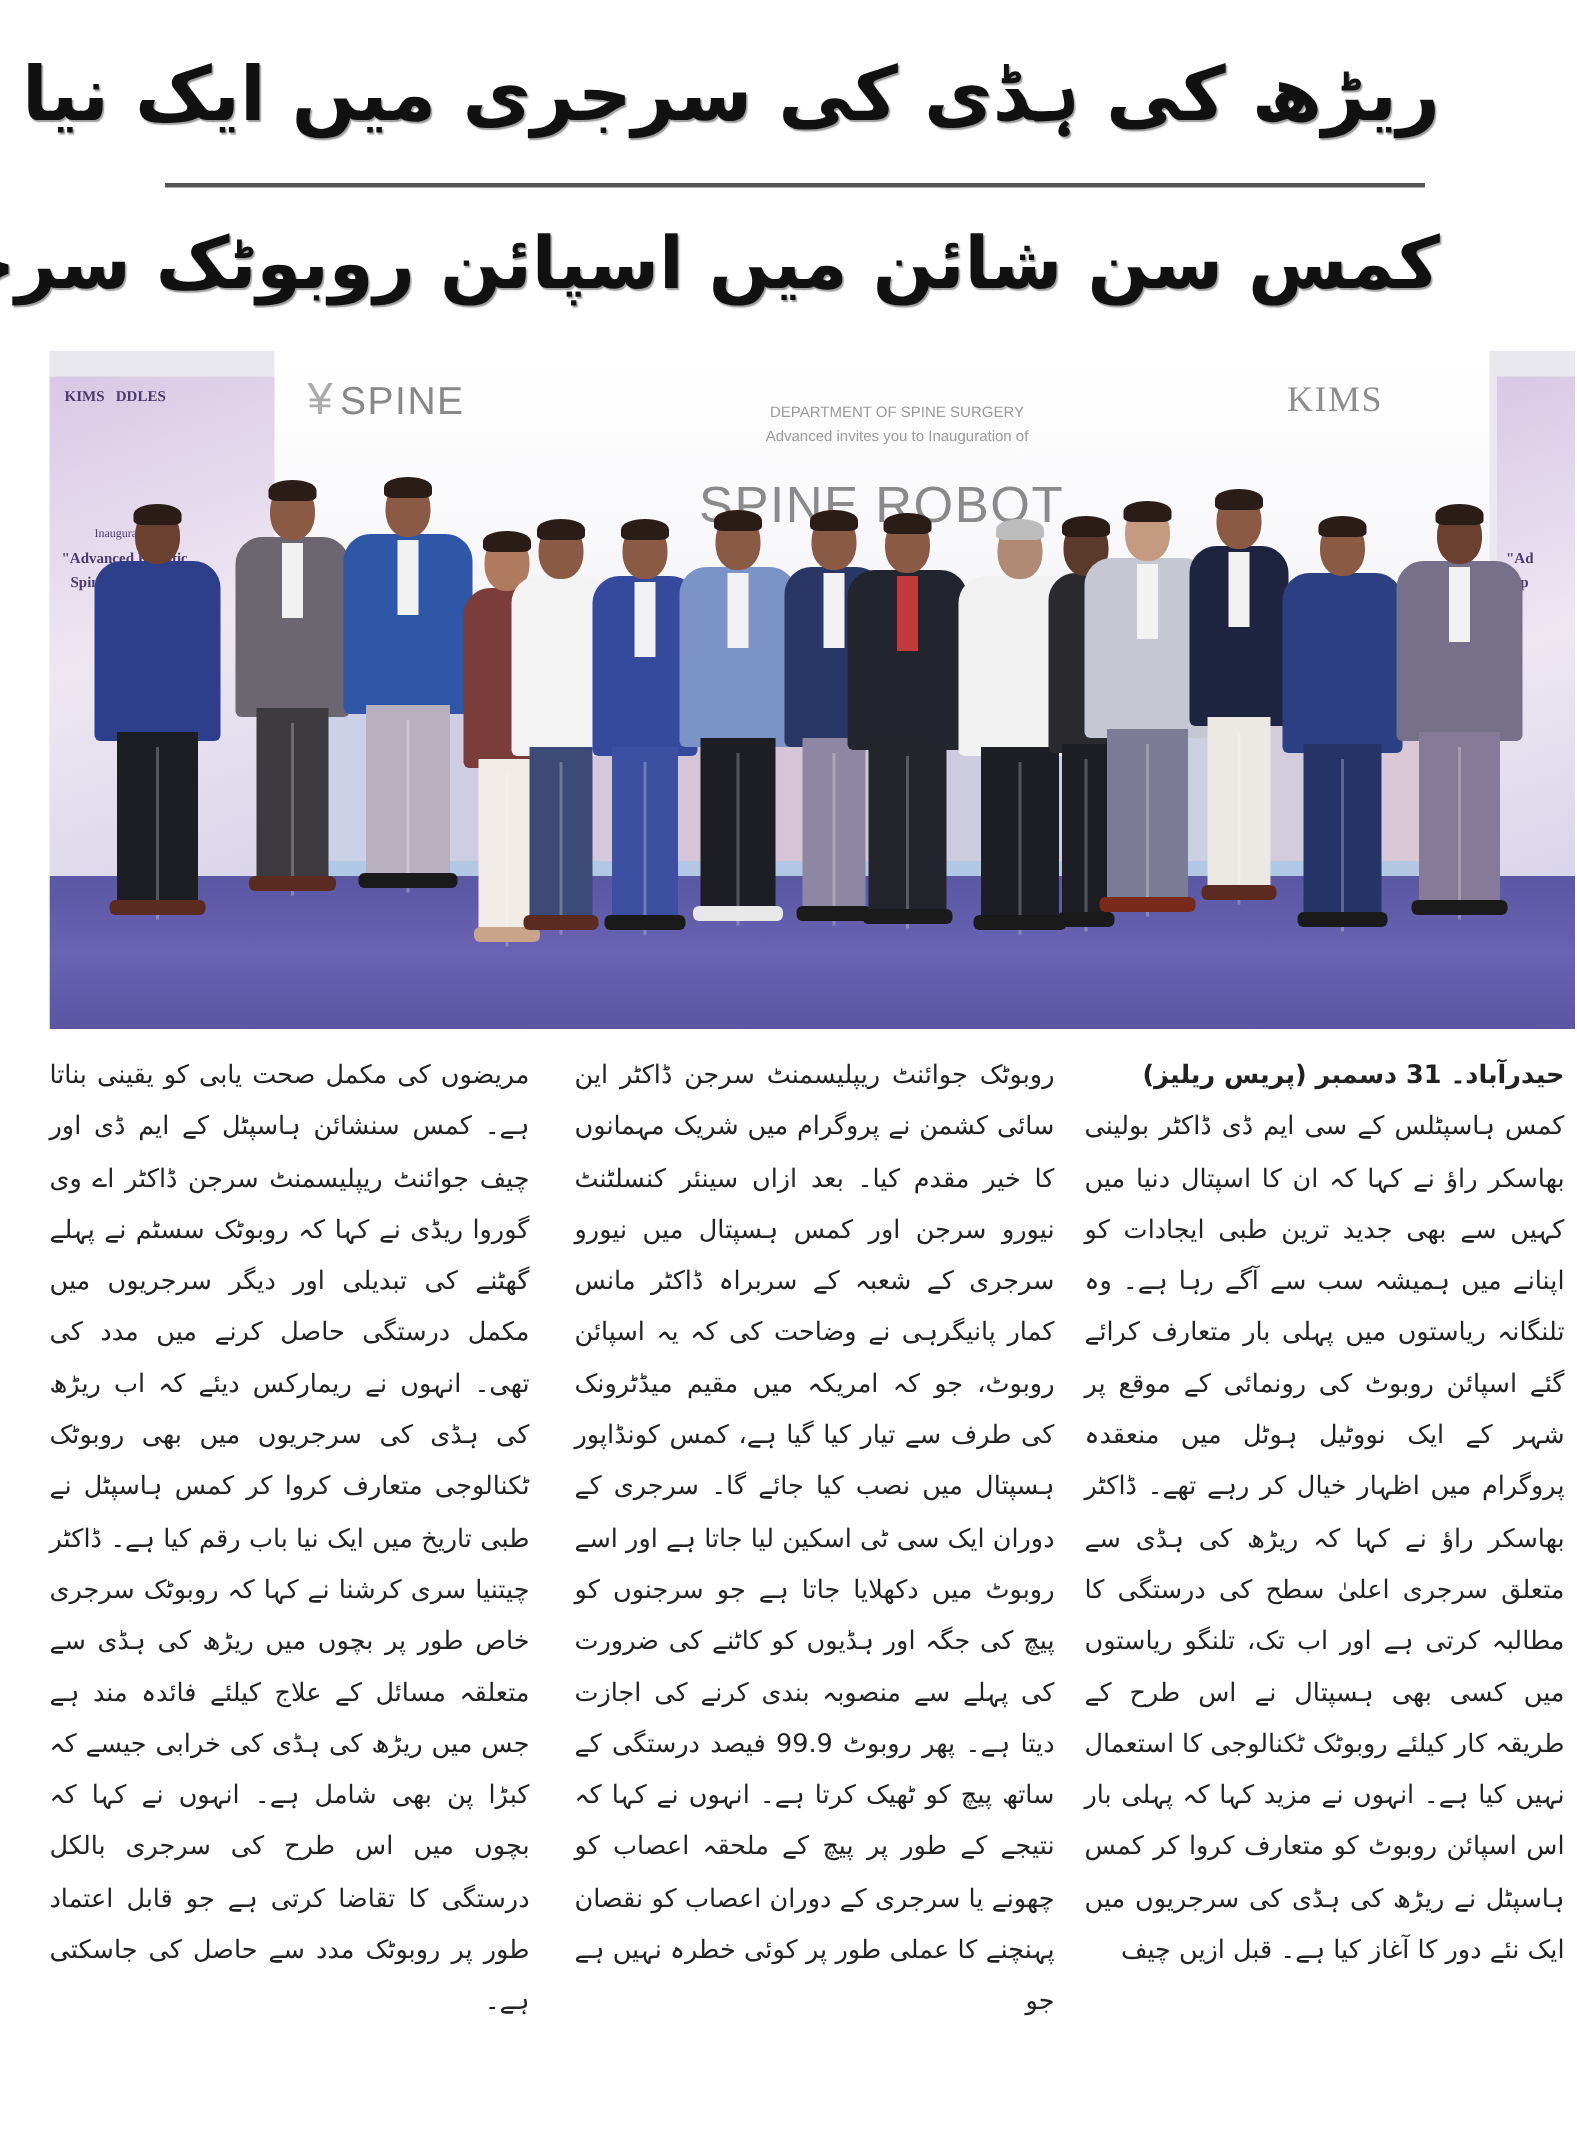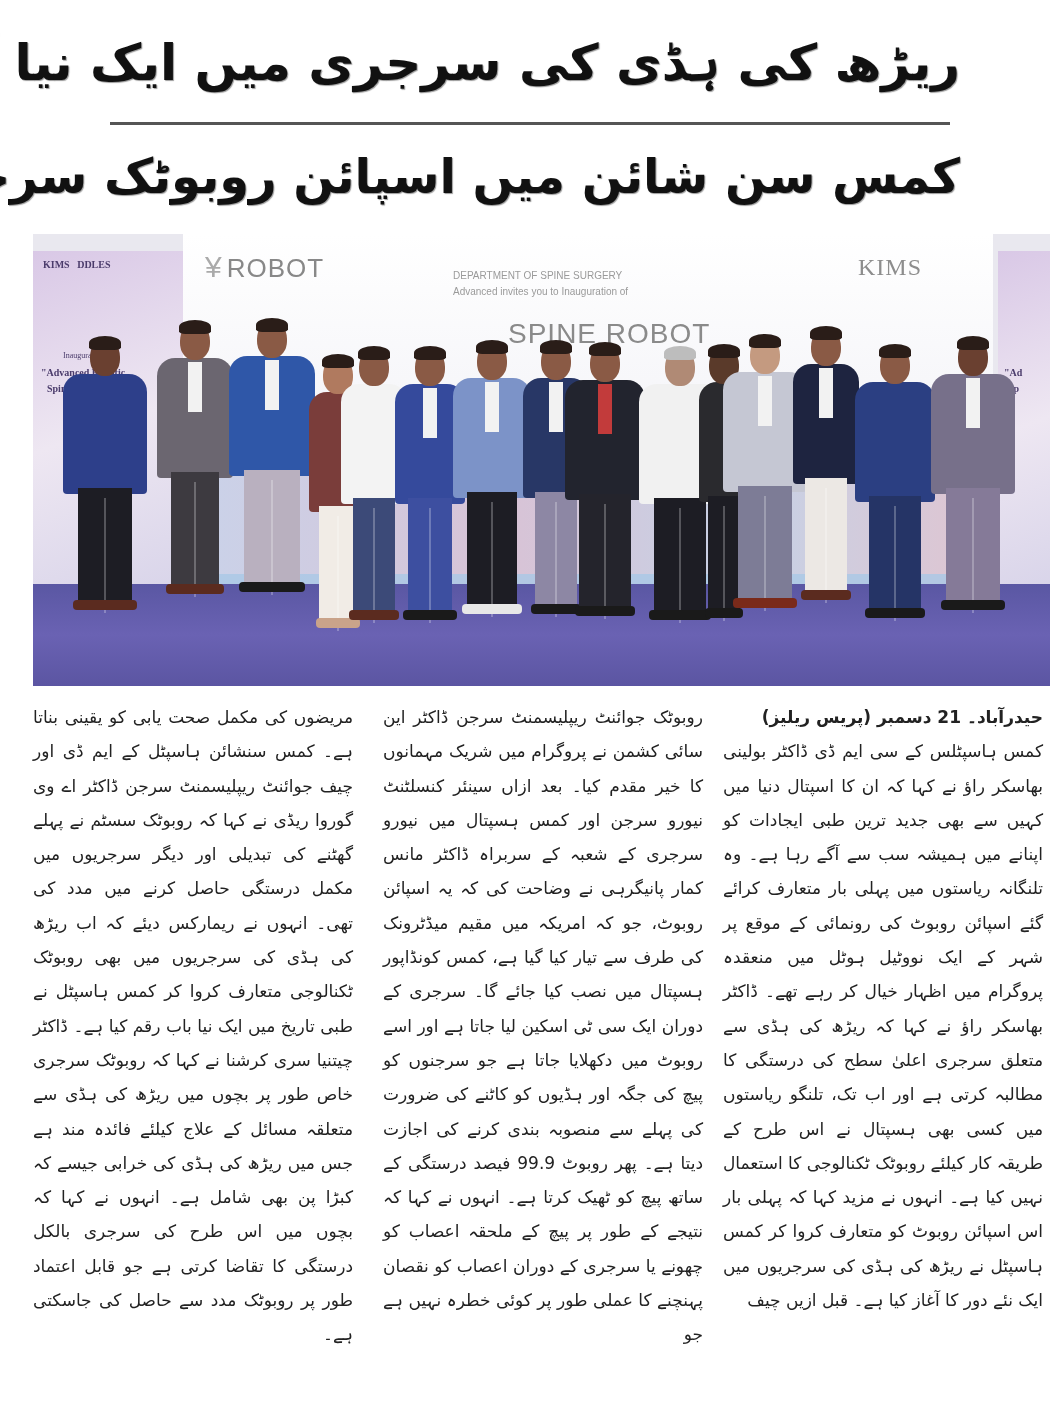--- a/index.html
+++ b/index.html
@@ -10,22 +10,22 @@
   .h2 { top: 132px; font-size: 48px; line-height: 88px; }
   .photo { position: absolute; left: 33px; top: 234px; width: 1017px; height: 452px; overflow: hidden; background: #e9e8ef; }
   .screen { position: absolute; left: 150px; top: 0; width: 810px; height: 200px; background: linear-gradient(#ffffff, #f4f4f8); }
   .side-banner { position: absolute; top: 17px; height: 350px; background: linear-gradient(160deg, #d9c8e6, #eee7f2 50%, #d7d3e9); }
   .side-banner.left { left: 0; width: 152px; }
   .side-banner.right { right: 0; width: 52px; }
   .sb-text { position: absolute; font-size: 10px; color: #4a3b6b; font-family: "Liberation Serif", serif; }
   .logo-kims { position: absolute; left: 172px; top: 16px; font-size: 26px; color: #888; font-family: "Liberation Sans", sans-serif; letter-spacing: 1px; }
   .logo-kims .mark { color: #aaa; font-size: 30px; margin-right: 4px; }
   .logo-ddles { position: absolute; left: 825px; top: 20px; font-size: 24px; color: #8d8d8d; font-family: "Liberation Serif", serif; letter-spacing: 1px; }
-  .dept { position: absolute; left: 420px; top: 34px; width: 290px; text-align: left; font-size: 10px; color: #9a9a9a; font-family: "Liberation Sans", sans-serif; line-height: 16px; }
-  .spine { position: absolute; left: 433px; top: 84px; font-size: 28px; color: #8a8a8a; font-family: "Liberation Sans", sans-serif; letter-spacing: 1px; margin-left: 42px; }
+  .dept { position: absolute; left: 420px; top: 34px; width: 290px; text-align: center; font-size: 10px; color: #9a9a9a; font-family: "Liberation Sans", sans-serif; line-height: 16px; }
+  .spine { position: absolute; left: 433px; top: 84px; font-size: 34px; color: #8a8a8a; font-family: "Liberation Sans", sans-serif; letter-spacing: 1px; }
   .backdrop { position: absolute; left: 150px; top: 200px; width: 810px; height: 150px; background: linear-gradient(90deg, #c9d3ea, #d8c3d6 40%, #c6d2e6 70%, #e1c4d0); }
   .floor { position: absolute; left: 0; top: 350px; width: 1017px; height: 102px; background: linear-gradient(#5a57a3, #6a62b3 50%, #5b55a2); }
   .floor-band { position: absolute; left: 150px; top: 340px; width: 810px; height: 18px; background: #a9c8e6; opacity: .8; }
   .person { position: absolute; bottom: 38px; }
   .person .head { position: absolute; left: 50%; top: 0; width: 30px; height: 38px; margin-left: -15px; border-radius: 50% 50% 45% 45%; background: #8a5a45; }
   .person .hair { position: absolute; left: 50%; top: -2px; width: 32px; height: 14px; margin-left: -16px; border-radius: 50% 50% 20% 20%; background: #2a1d18; }
   .person .torso { position: absolute; left: 0; top: 36px; width: 100%; height: 120px; border-radius: 18px 18px 4px 4px; }
   .person .shirt { position: absolute; left: 50%; top: 40px; width: 14px; height: 50px; margin-left: -7px; background: #f2f2f2; }
   .person .legs { position: absolute; left: 18%; top: 150px; width: 64%; height: 115px; }
   .person .legs::after { content: ""; position: absolute; left: 48%; top: 10px; width: 4%; height: 100%; background: rgba(255,255,255,0.25); }
@@ -46,21 +46,21 @@
 <div class="headline h2">کمس سن شائن میں اسپائن روبوٹک سرجری متعارف</div>
 
 <div class="photo">
   <div class="side-banner left">
     <div class="sb-text" style="left:10px;top:8px;font-weight:bold;">KIMS &nbsp; DDLES</div>
     <div class="sb-text" style="left:30px;top:100px;font-size:8px;">Inauguration of</div>
     <div class="sb-text" style="left:8px;top:116px;font-weight:bold;">"Advanced Robotic</div>
     <div class="sb-text" style="left:14px;top:132px;font-weight:bold;">Spine Surgery Suite"</div>
   </div>
   <div class="screen"></div>
-  <div class="logo-kims"><span class="mark">¥</span><span>ROBOT</span></div>
+  <div class="logo-kims"><span class="mark">¥</span><span>SPINE</span></div>
   <div class="dept">
     <div>DEPARTMENT OF SPINE SURGERY</div>
     <div>Advanced invites you to Inauguration of</div>
   </div>
   <div class="spine">SPINE ROBOT</div>
   <div class="logo-ddles">KIMS</div>
   <div class="side-banner right">
     <div class="sb-text" style="left:6px;top:116px;font-weight:bold;">"Ad</div>
     <div class="sb-text" style="left:10px;top:132px;font-weight:bold;">Sp</div>
   </div>
@@ -179,21 +179,21 @@
       <div class="shirt"></div>
       <div class="legs" style="background:#857a98"></div>
       <div class="shoes" style="background:#1a1a1a"></div>
       <div class="head" style="background:#6a4030"></div>
       <div class="hair"></div>
     </div>
 </div>
 
 <div class="columns">
   <div class="col right">
-    <p><span class="dateline">حیدرآباد۔ 21 دسمبر (پریس ریلیز)</span></p>
+    <p><span class="dateline">حیدرآباد۔ 31 دسمبر (پریس ریلیز)</span></p>
     <p>کمس ہاسپٹلس کے سی ایم ڈی ڈاکٹر بولینی بھاسکر راؤ نے کہا کہ ان کا اسپتال دنیا میں کہیں سے بھی جدید ترین طبی ایجادات کو اپنانے میں ہمیشہ سب سے آگے رہا ہے۔ وہ تلنگانہ ریاستوں میں پہلی بار متعارف کرائے گئے اسپائن روبوٹ کی رونمائی کے موقع پر شہر کے ایک نووٹیل ہوٹل میں منعقدہ پروگرام میں اظہار خیال کر رہے تھے۔ ڈاکٹر بھاسکر راؤ نے کہا کہ ریڑھ کی ہڈی سے متعلق سرجری اعلیٰ سطح کی درستگی کا مطالبہ کرتی ہے اور اب تک، تلنگو ریاستوں میں کسی بھی ہسپتال نے اس طرح کے طریقہ کار کیلئے روبوٹک ٹکنالوجی کا استعمال نہیں کیا ہے۔ انہوں نے مزید کہا کہ پہلی بار اس اسپائن روبوٹ کو متعارف کروا کر کمس ہاسپٹل نے ریڑھ کی ہڈی کی سرجریوں میں ایک نئے دور کا آغاز کیا ہے۔ قبل ازیں چیف</p>
   </div>
   <div class="col middle">
     <p>روبوٹک جوائنٹ ریپلیسمنٹ سرجن ڈاکٹر این سائی کشمن نے پروگرام میں شریک مہمانوں کا خیر مقدم کیا۔ بعد ازاں سینئر کنسلٹنٹ نیورو سرجن اور کمس ہسپتال میں نیورو سرجری کے شعبہ کے سربراہ ڈاکٹر مانس کمار پانیگرہی نے وضاحت کی کہ یہ اسپائن روبوٹ، جو کہ امریکہ میں مقیم میڈٹرونک کی طرف سے تیار کیا گیا ہے، کمس کونڈاپور ہسپتال میں نصب کیا جائے گا۔ سرجری کے دوران ایک سی ٹی اسکین لیا جاتا ہے اور اسے روبوٹ میں دکھلایا جاتا ہے جو سرجنوں کو پیچ کی جگہ اور ہڈیوں کو کاٹنے کی ضرورت کی پہلے سے منصوبہ بندی کرنے کی اجازت دیتا ہے۔ پھر روبوٹ 99.9 فیصد درستگی کے ساتھ پیچ کو ٹھیک کرتا ہے۔ انہوں نے کہا کہ نتیجے کے طور پر پیچ کے ملحقہ اعصاب کو چھونے یا سرجری کے دوران اعصاب کو نقصان پہنچنے کا عملی طور پر کوئی خطرہ نہیں ہے جو</p>
   </div>
   <div class="col left">
     <p>مریضوں کی مکمل صحت یابی کو یقینی بناتا ہے۔ کمس سنشائن ہاسپٹل کے ایم ڈی اور چیف جوائنٹ ریپلیسمنٹ سرجن ڈاکٹر اے وی گوروا ریڈی نے کہا کہ روبوٹک سسٹم نے پہلے گھٹنے کی تبدیلی اور دیگر سرجریوں میں مکمل درستگی حاصل کرنے میں مدد کی تھی۔ انہوں نے ریمارکس دیئے کہ اب ریڑھ کی ہڈی کی سرجریوں میں بھی روبوٹک ٹکنالوجی متعارف کروا کر کمس ہاسپٹل نے طبی تاریخ میں ایک نیا باب رقم کیا ہے۔ ڈاکٹر چیتنیا سری کرشنا نے کہا کہ روبوٹک سرجری خاص طور پر بچوں میں ریڑھ کی ہڈی سے متعلقہ مسائل کے علاج کیلئے فائدہ مند ہے جس میں ریڑھ کی ہڈی کی خرابی جیسے کہ کبڑا پن بھی شامل ہے۔ انہوں نے کہا کہ بچوں میں اس طرح کی سرجری بالکل درستگی کا تقاضا کرتی ہے جو قابل اعتماد طور پر روبوٹک مدد سے حاصل کی جاسکتی ہے۔</p>
   </div>
 </div>
 

